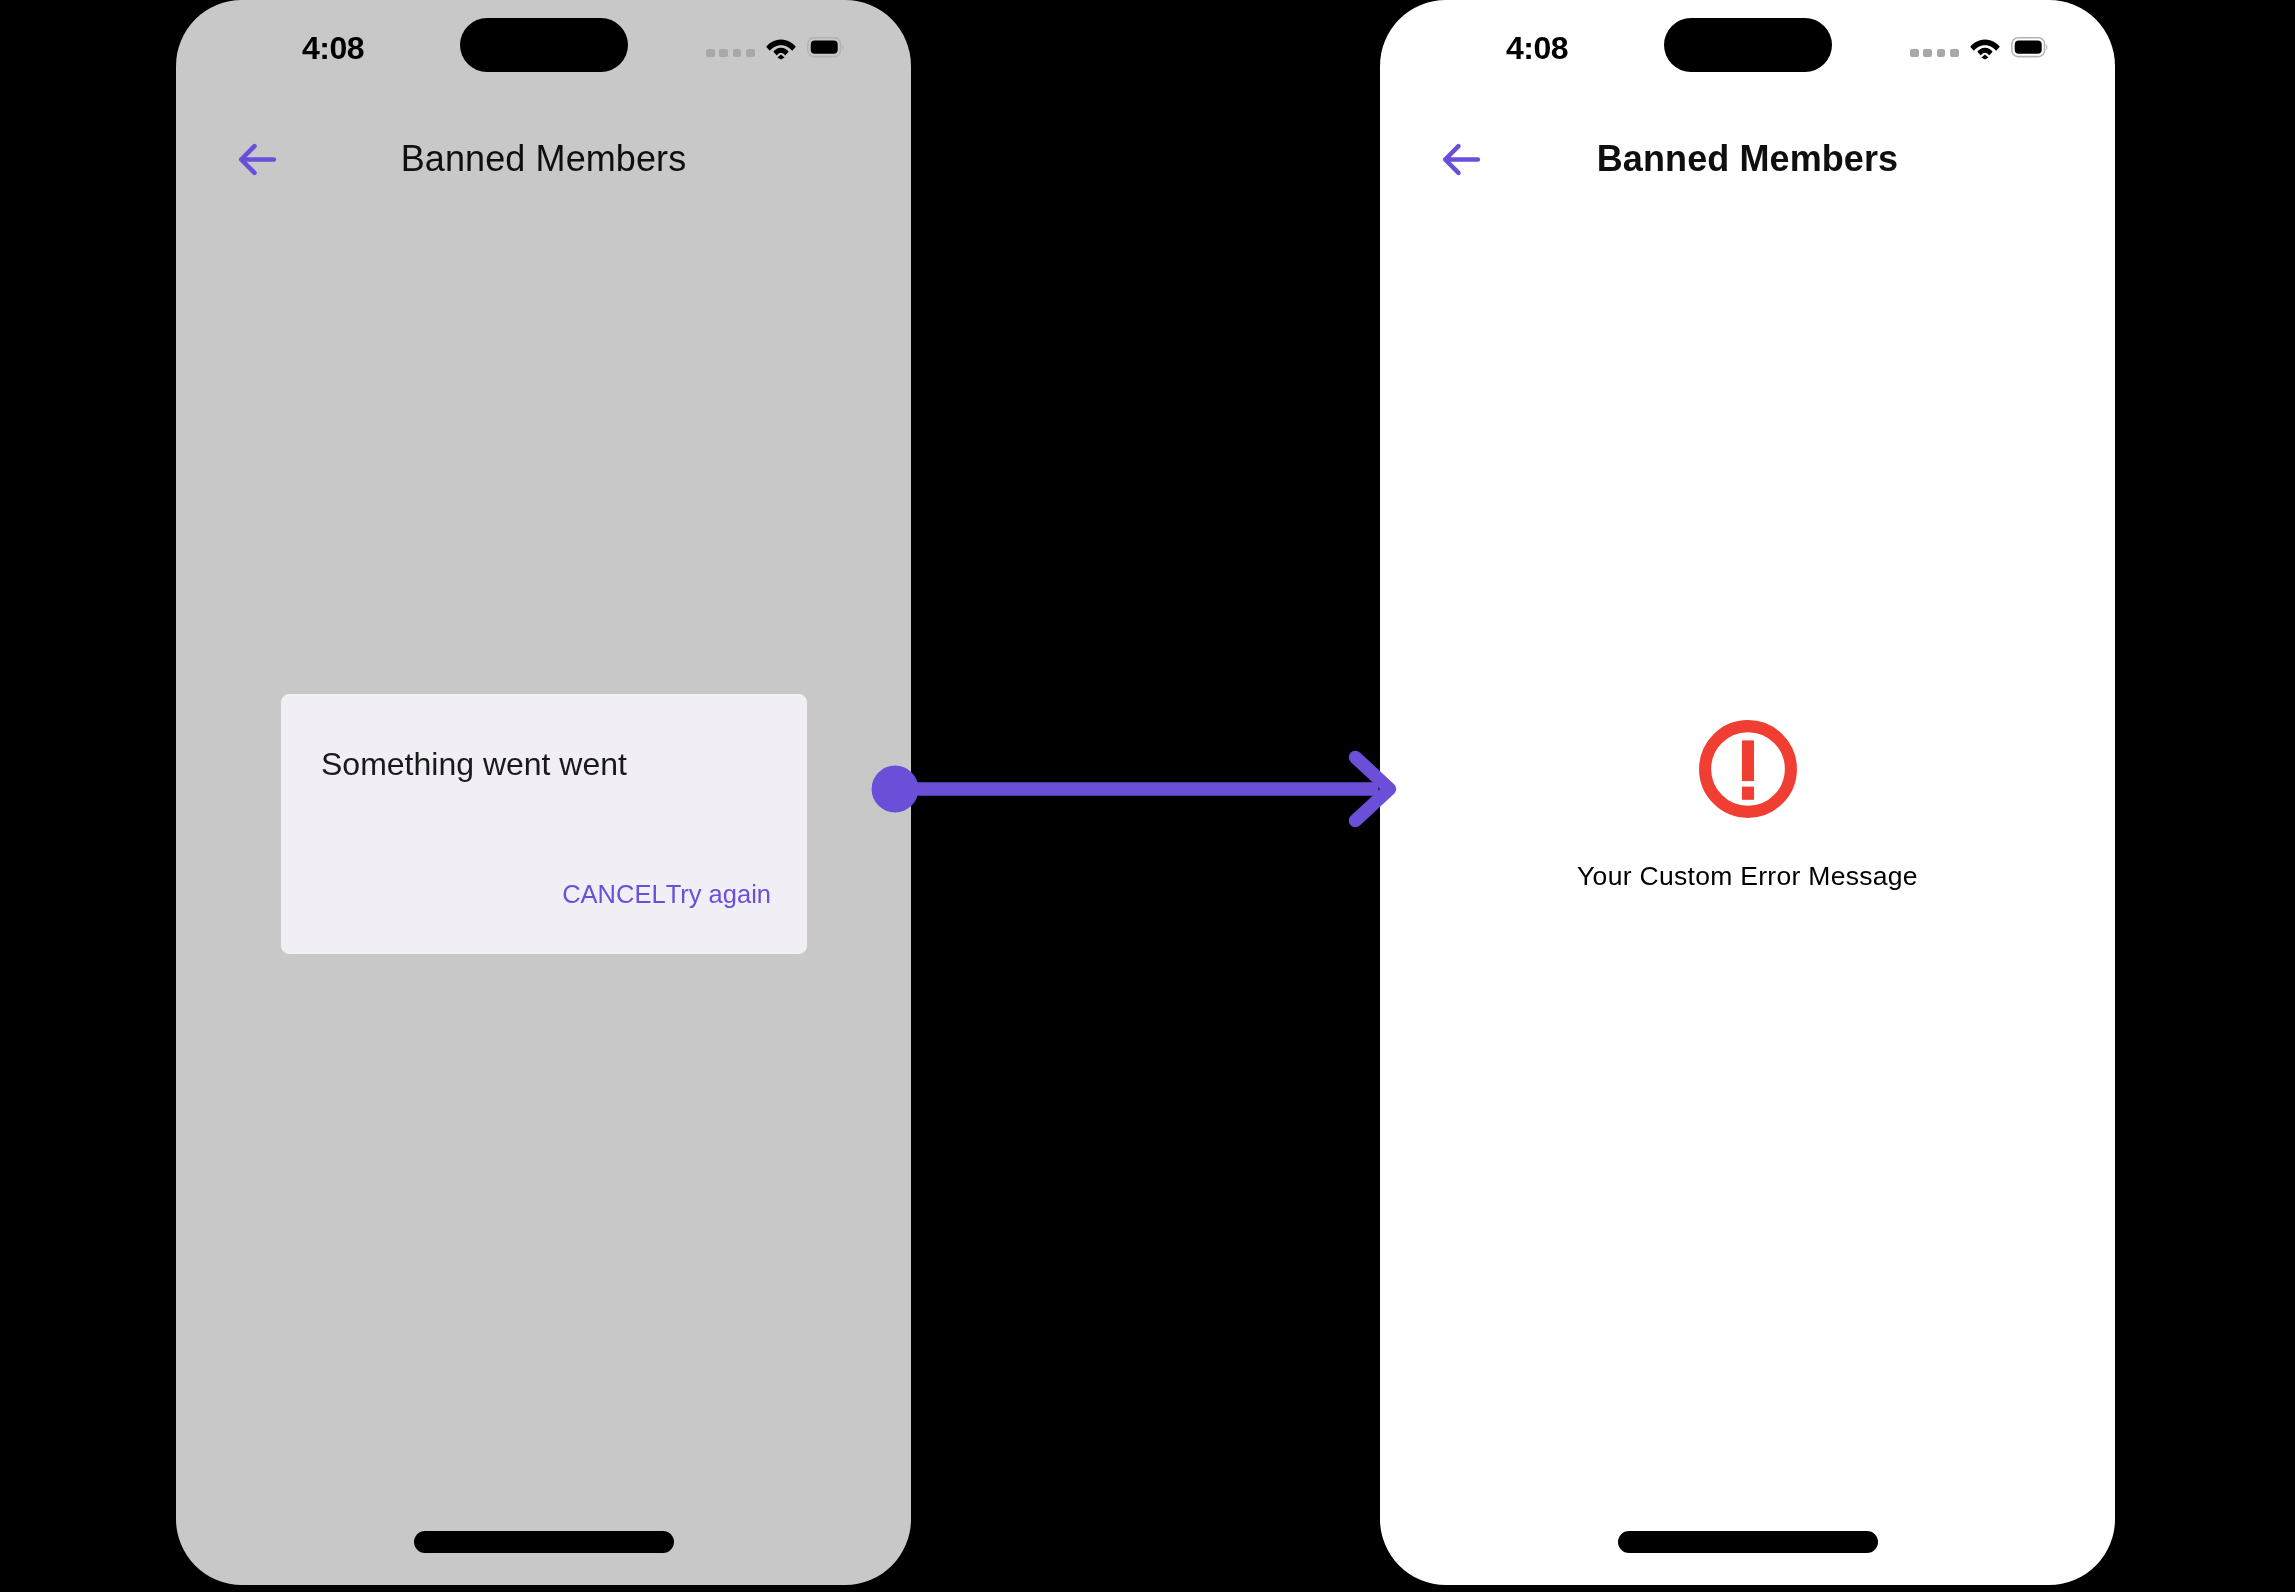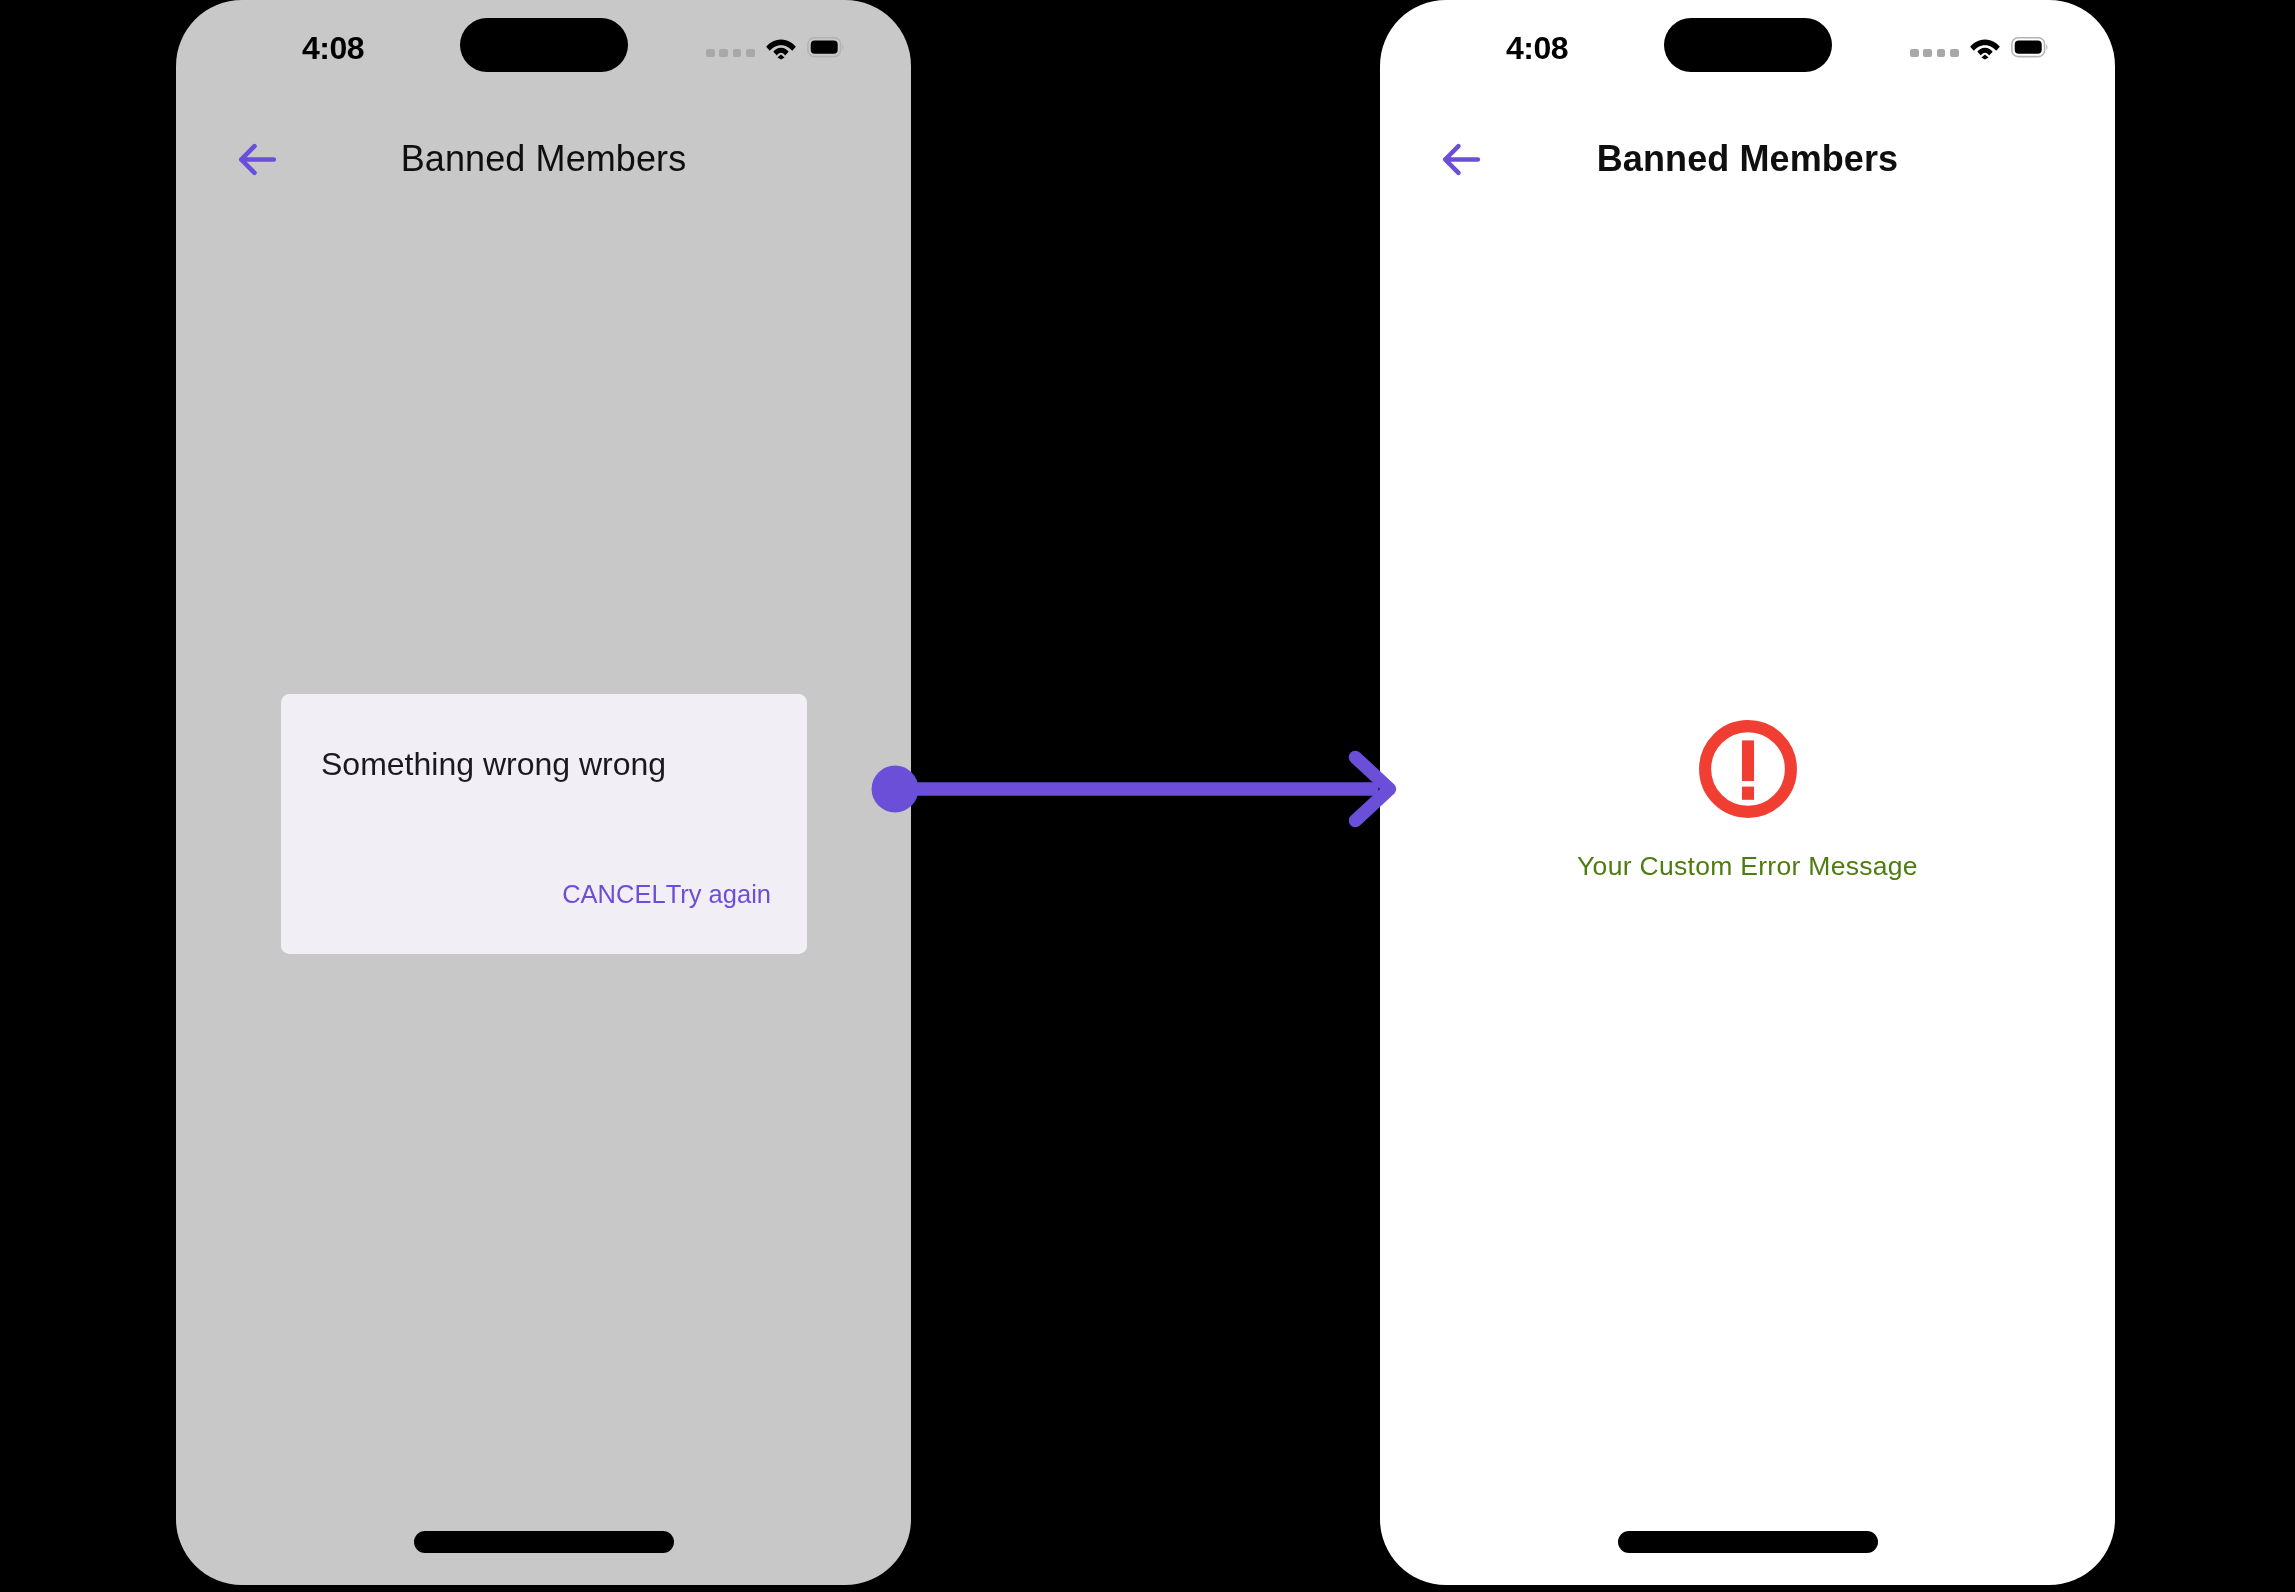--- a/index.html
+++ b/index.html
@@ -168,23 +168,23 @@
   
   .error-block {
     position: absolute;
     left: 0;
     right: 0;
     top: 714px;
     text-align: center;
   }
   .error-icon { width: 110px; height: 110px; display:inline-block; }
   .error-message {
-    margin-top: 25px;
+    margin-top: 35px;
     font-size: 26.5px;
-    color: #4d7c0f;
+    color: #000000;
     letter-spacing: 0.3px;
   }
 
   
   .connector {
     position: absolute;
     left: 868px;
     top: 743px;
     width: 541px;
     height: 92px;
@@ -221,21 +221,21 @@
     </div>
 
     <div class="nav-bar">
       <svg class="back-btn" viewBox="0 0 96 96">
         <path d="M44 22 L18 48 L44 74 M18 48 L82 48" fill="none" stroke="#6b4fd8" stroke-width="9" stroke-linecap="round" stroke-linejoin="round"></path>
       </svg>
       <div class="nav-title">Banned Members</div>
     </div>
 
     <div class="alert-dialog">
-      <div class="alert-title">Something wrong wrong</div>
+      <div class="alert-title">Something went went</div>
       <div class="alert-actions">
         <button class="alert-btn">CANCEL</button>
         <button class="alert-btn">Try again</button>
       </div>
     </div>
 
     <div class="home-indicator"></div>
   </div>
 </div>
 

